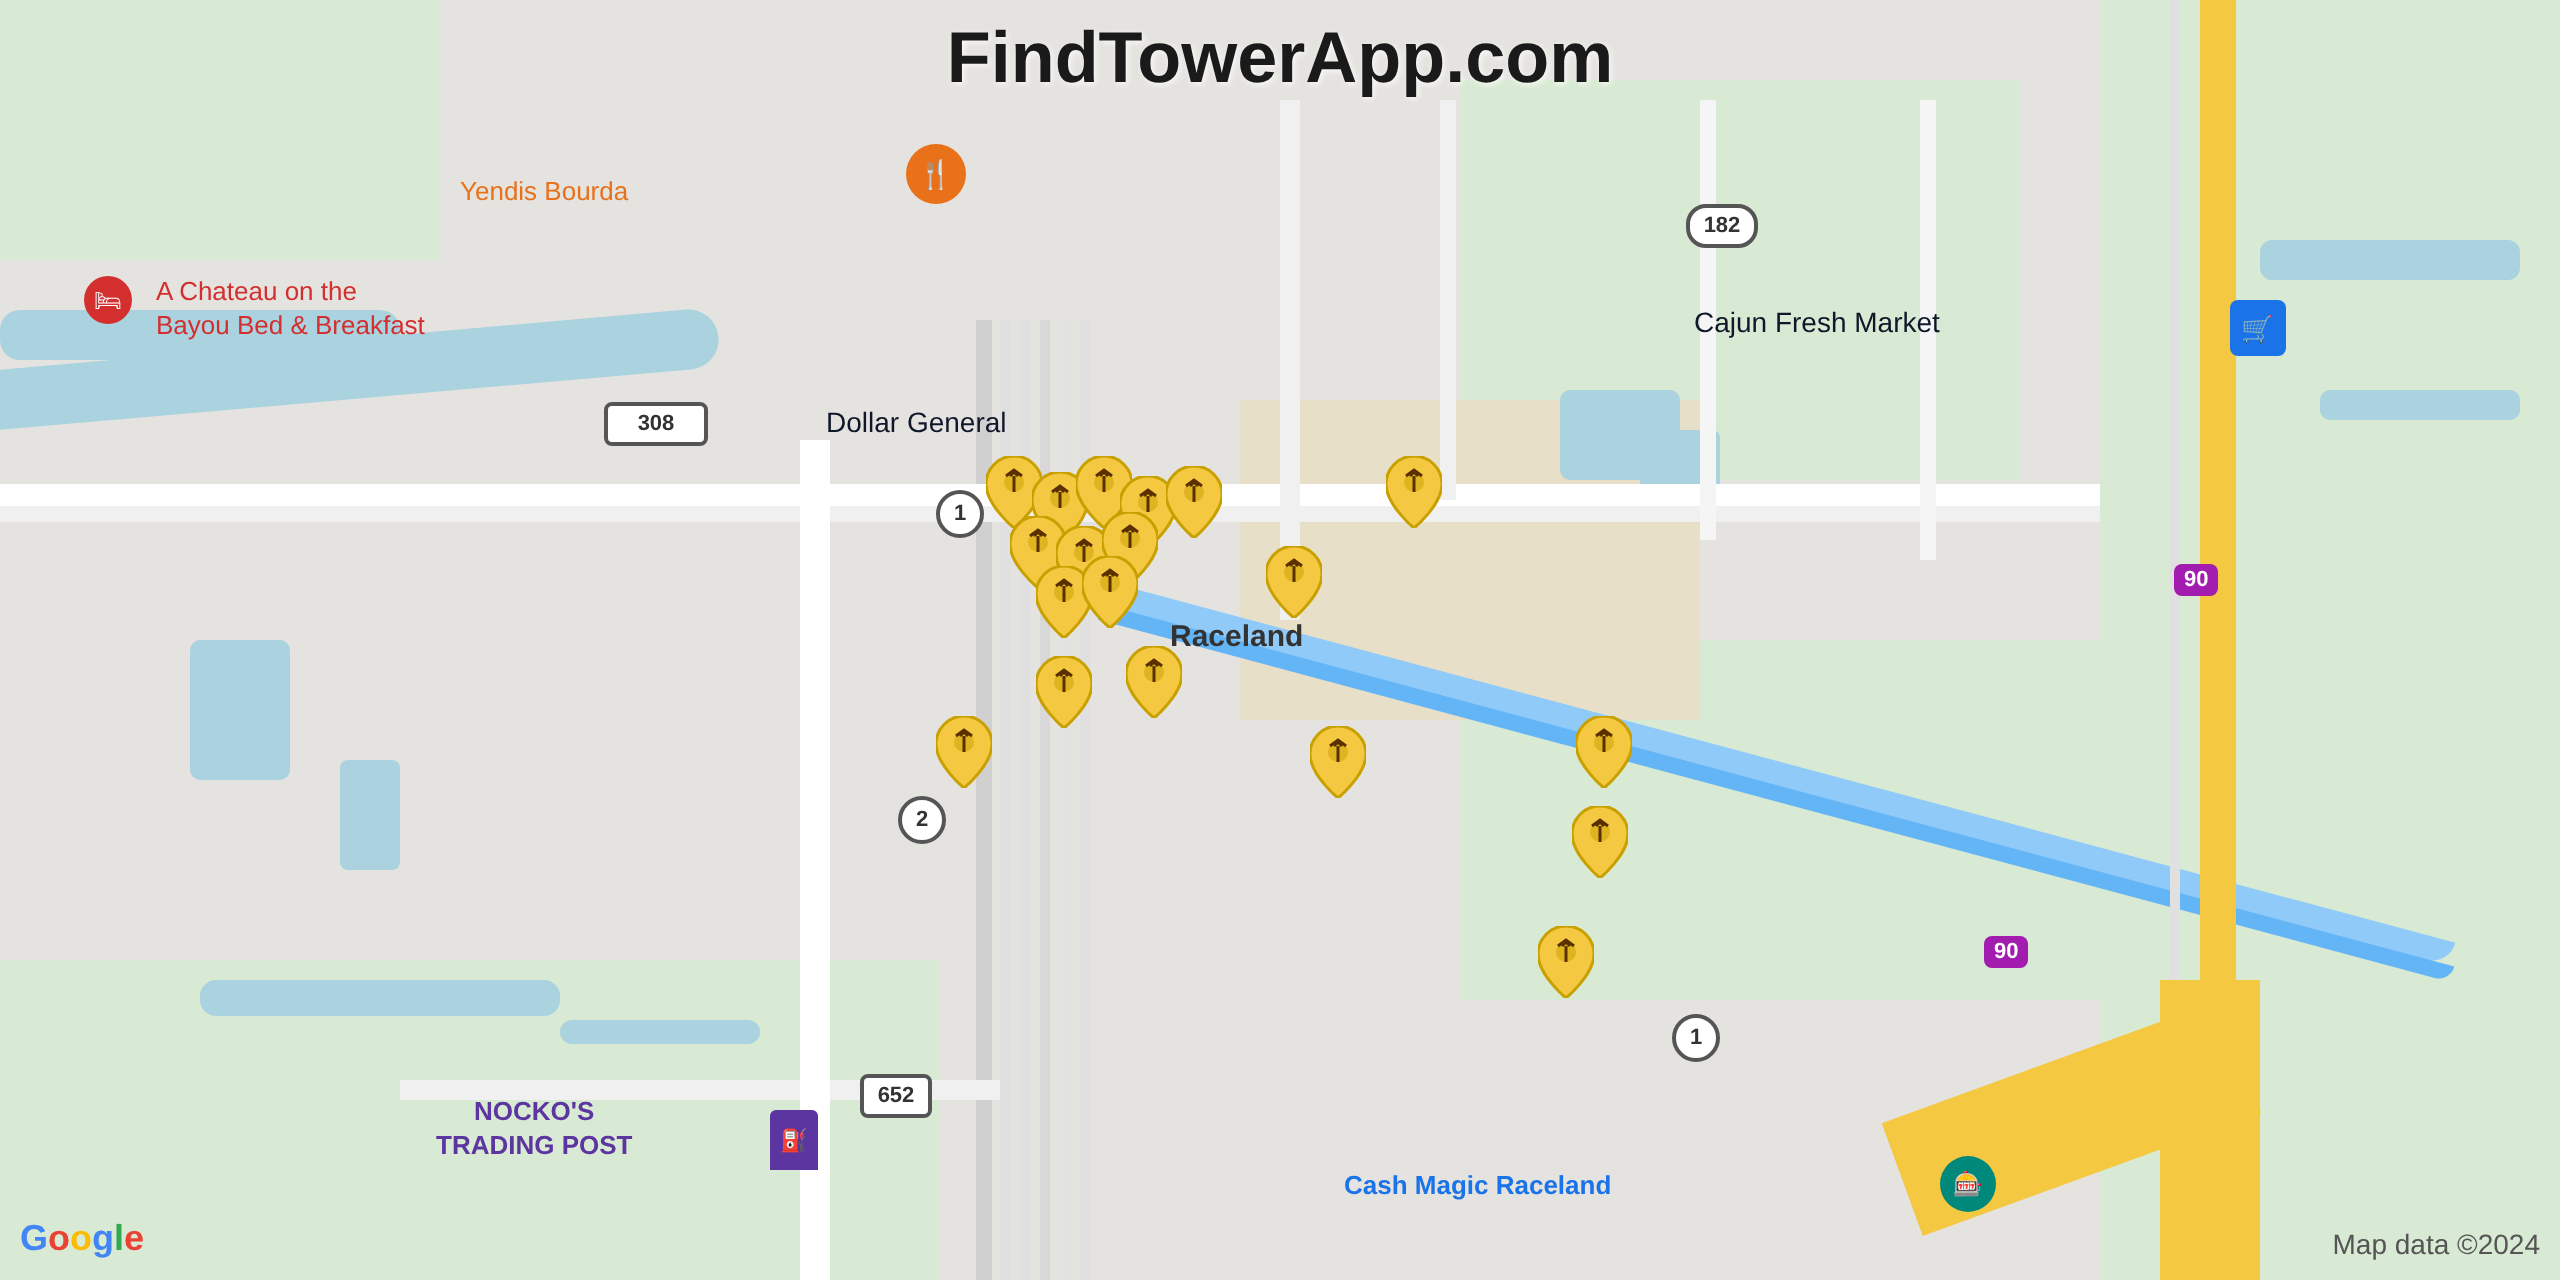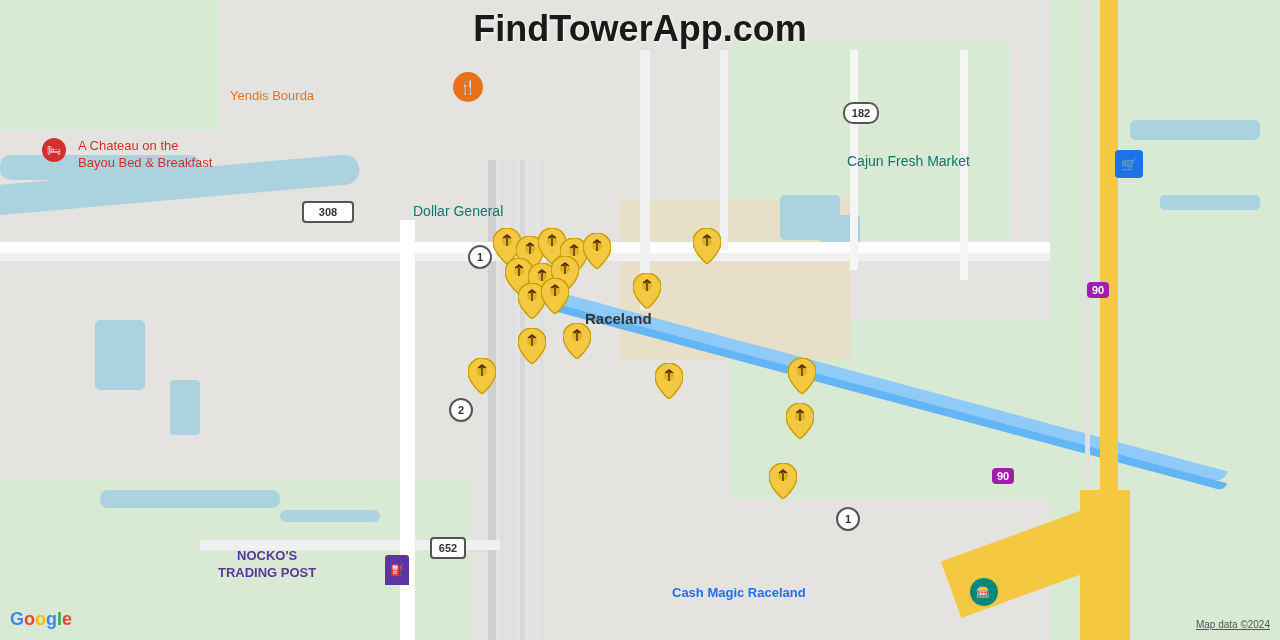--- a/index.html
+++ b/index.html
@@ -46,21 +46,21 @@
       z-index: 100;
       text-shadow: 1px 1px 3px rgba(255,255,255,0.8);
     }
 
     
     .map-label {
       position: absolute;
       font-size: 14px;
       font-weight: 500;
       z-index: 50;
-      color: #0f766e;
+      color: #0f172a;
     }
 
     .map-label-restaurant {
       position: absolute;
       font-size: 13px;
       font-weight: 500;
       z-index: 50;
       color: #e8711a;
     }
 
@@ -135,24 +135,23 @@
     .google-logo .g-blue { color: #4285f4; }
     .google-logo .g-red { color: #ea4335; }
     .google-logo .g-yellow { color: #fbbc04; }
     .google-logo .g-green { color: #34a853; }
 
     
     .map-data-text {
       position: absolute;
       bottom: 10px;
       right: 10px;
-      font-size: 10px;
+      font-size: 14px;
       color: #555;
       z-index: 100;
-      text-decoration: underline;
     }
 
     
     .highway-marker {
       position: absolute;
       background: #a21caf;
       border-radius: 4px;
       color: white;
       font-size: 11px;
       font-weight: bold;

